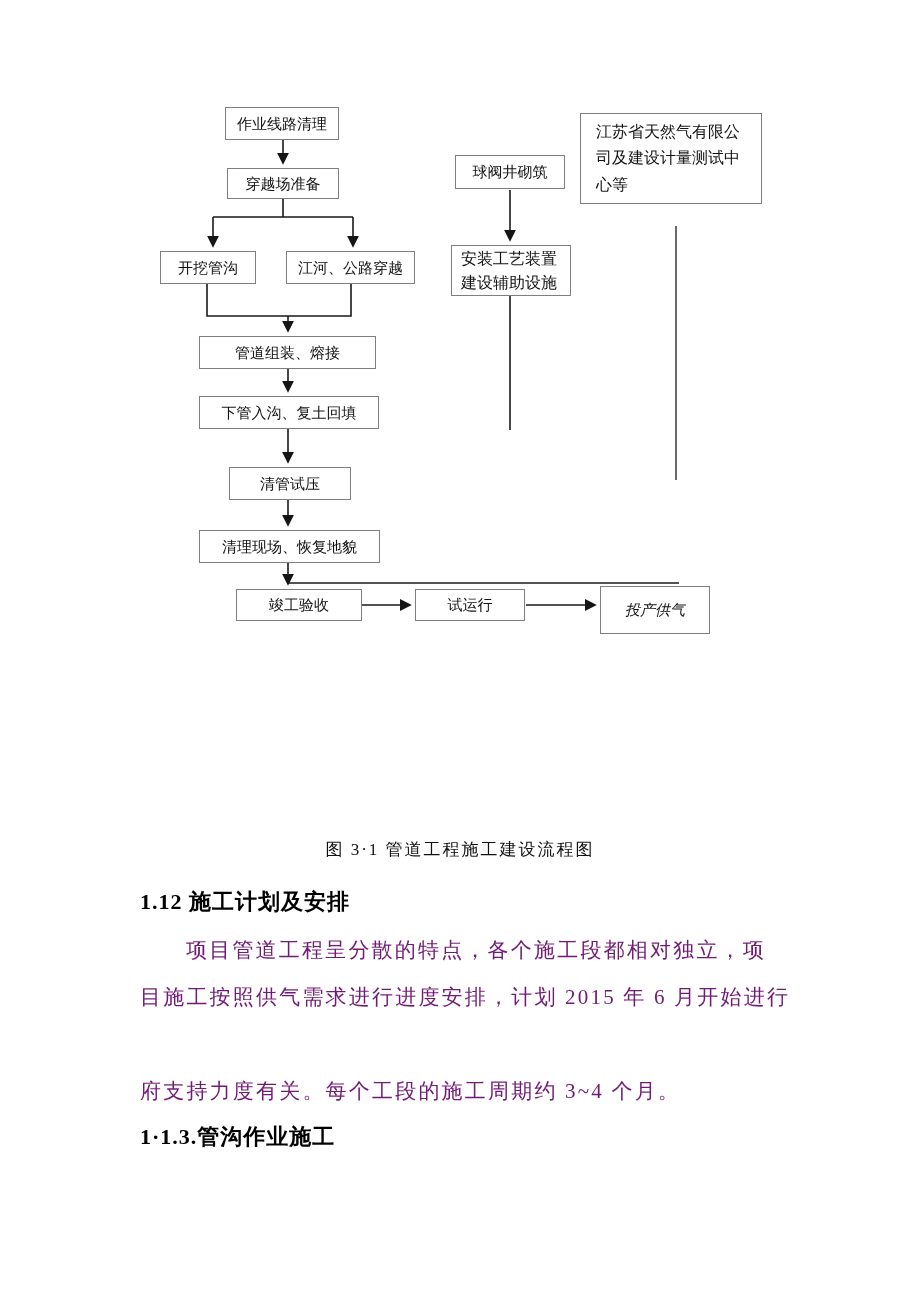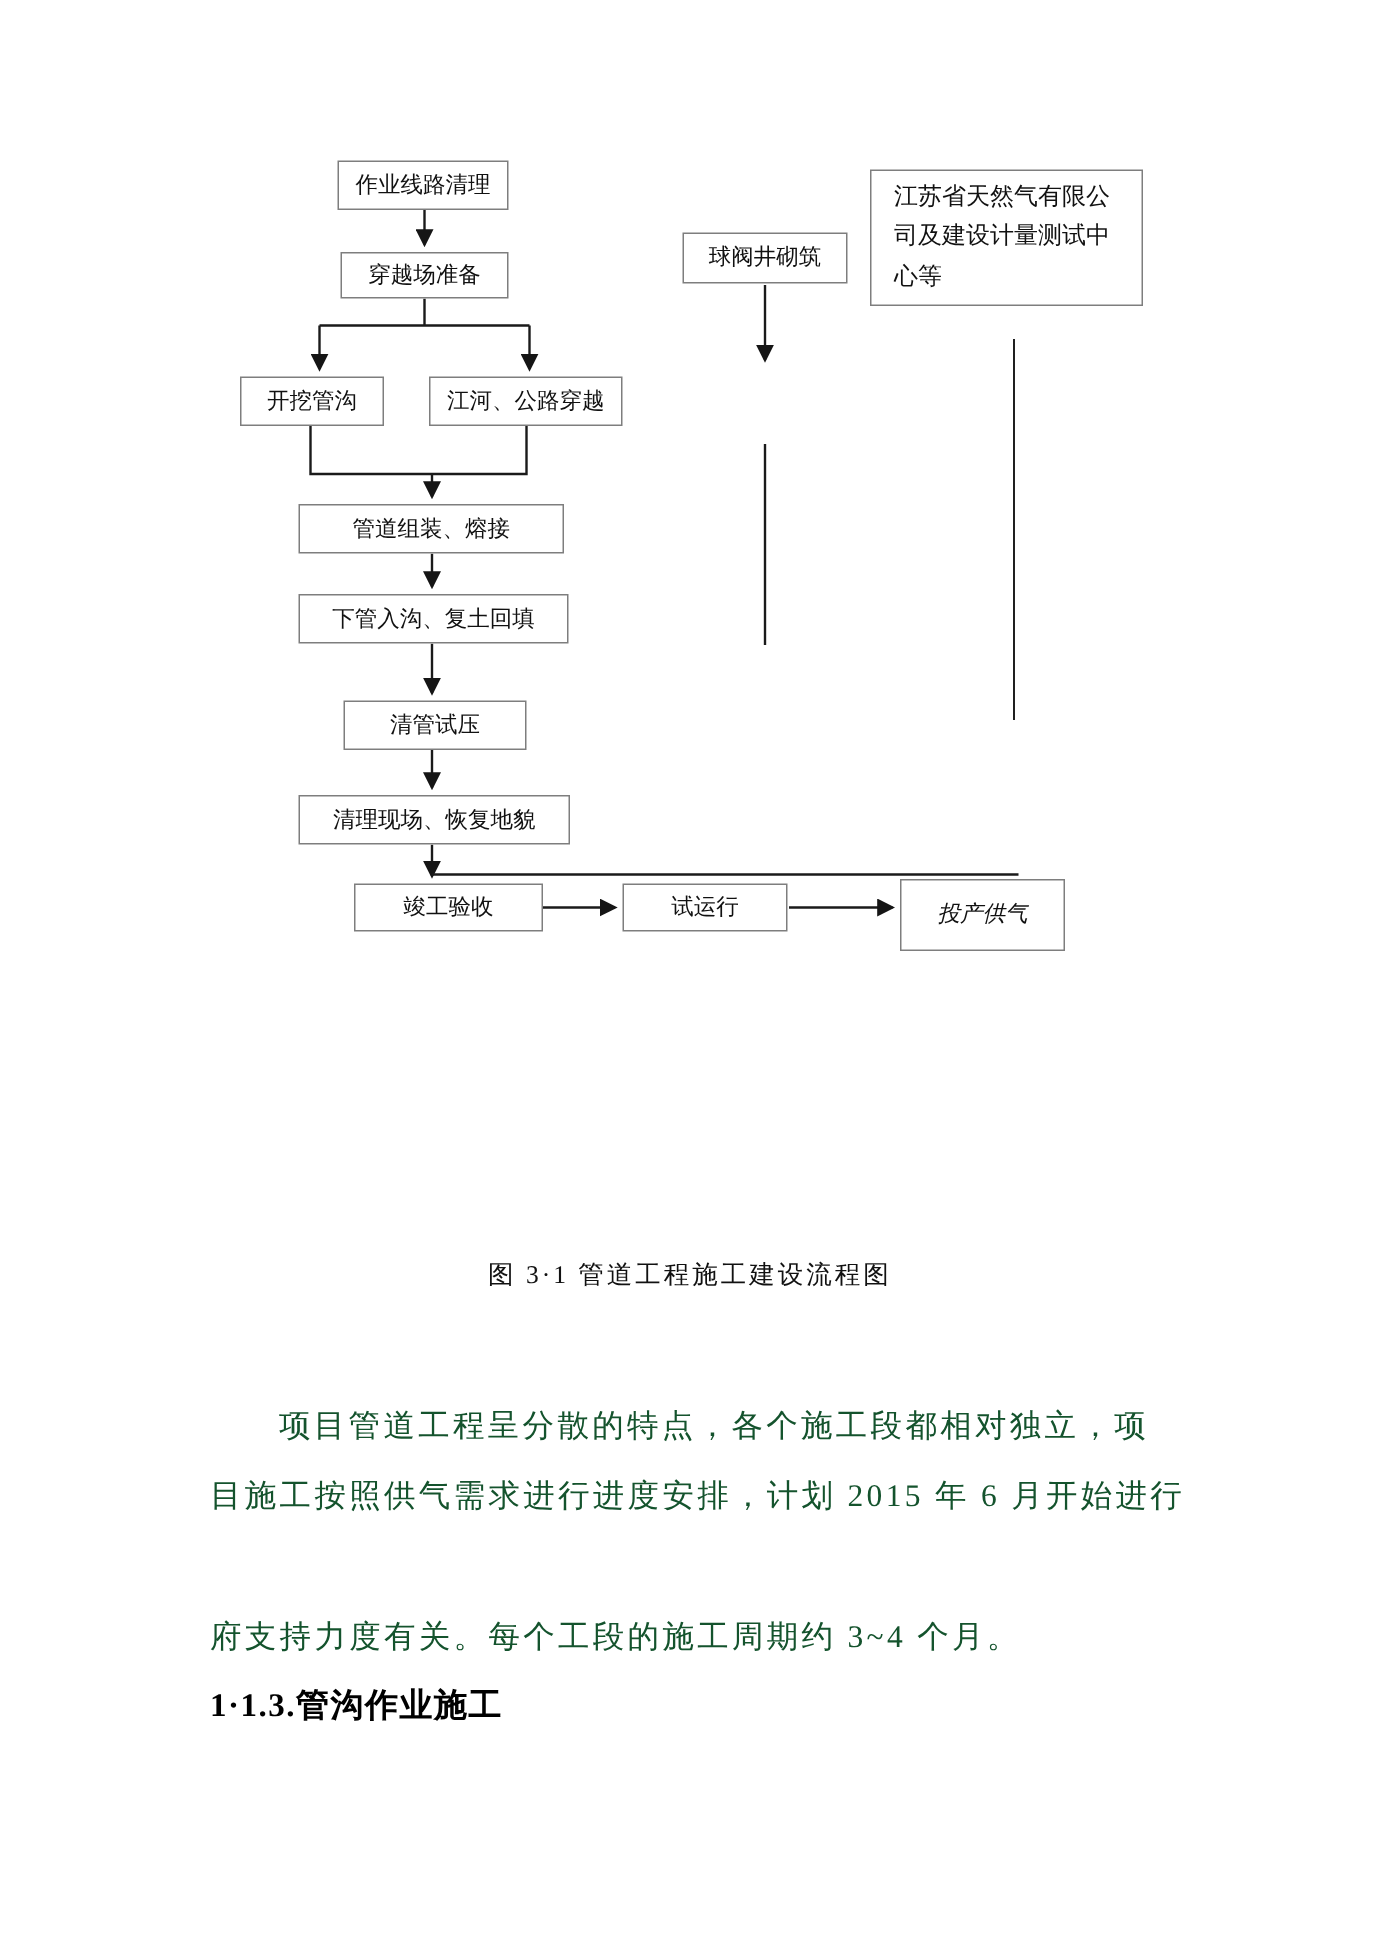--- a/index.html
+++ b/index.html
@@ -27,21 +27,21 @@
   .caption{
     position:absolute;left:0;top:838px;width:920px;
     text-align:center;font-size:17px;letter-spacing:2px;color:#111;
   }
   .h1{
     position:absolute;left:140px;top:887px;
     font-size:22px;font-weight:bold;letter-spacing:1px;color:#000;
   }
   .pline{
     position:absolute;left:140px;
-    font-size:21px;letter-spacing:2.2px;color:#14532d;white-space:nowrap;
+    font-size:21px;letter-spacing:2.2px;color:#701a75;white-space:nowrap;
   }
   .pline.indent{left:186px;}
   .h2{
     position:absolute;left:140px;top:1122px;
     font-size:22px;font-weight:bold;letter-spacing:1px;color:#000;
   }
 </style>
 </head>
 <body>
 
@@ -102,25 +102,29 @@
     <div class="fbox" style="left:415px;top:589px;width:110px;height:32px;">试运行</div>
 
     <div class="fbox" style="left:600px;top:586px;width:110px;height:48px;font-style:italic;">投产供气</div>
 
     <div class="fbox" style="left:455px;top:155px;width:110px;height:34px;">球阀井砌筑</div>
 
     <div class="fbox multiline" style="left:580px;top:113px;width:182px;height:91px;font-size:16px;line-height:1.65;">
       <span class="inner" style="width:150px;">江苏省天然气有限公司及建设计量测试中心等</span>
     </div>
 
+    <div class="fbox multiline" style="left:451px;top:245px;width:120px;height:51px;font-size:16px;line-height:1.45;">
+      <span class="inner" style="width:100px;">安装工艺装置建设辅助设施</span>
+    </div>
 
   </div>
 
   <div class="caption">图 3·1 管道工程施工建设流程图</div>
 
+  <div class="h1">1.12 施工计划及安排</div>
 
   <div class="pline indent" style="top:936px;">项目管道工程呈分散的特点，各个施工段都相对独立，项</div>
 
   <div class="pline" style="top:983px;">目施工按照供气需求进行进度安排，计划 2015 年 6 月开始进行</div>
 
 
   <div class="pline" style="top:1077px;">府支持力度有关。每个工段的施工周期约 3~4 个月。</div>
 
   <div class="h2">1·1.3.管沟作业施工</div>
 

